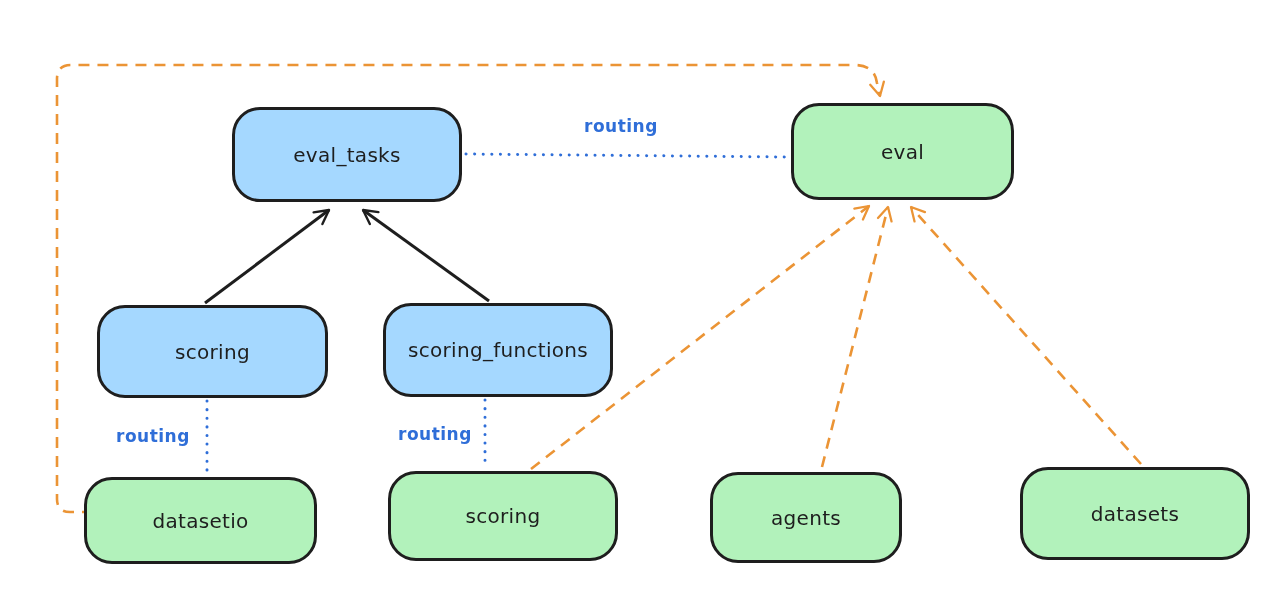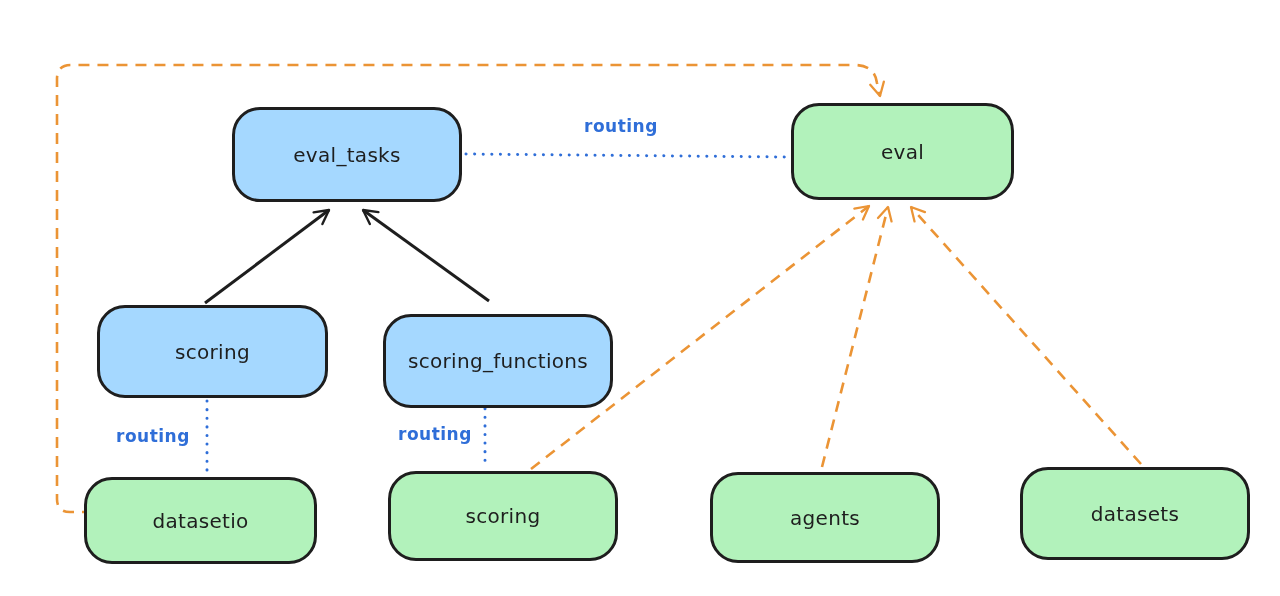--- a/index.html
+++ b/index.html
@@ -72,33 +72,33 @@
   </div>
 
   <div class="node node-green" style="left:791px; top:103px; width:223px; height:97px;text-align:right;">
     <span>eval</span>
   </div>
 
   <div class="node node-blue" style="left:97px; top:305px; width:231px; height:93px;">
     <span>scoring</span>
   </div>
 
-  <div class="node node-blue" style="left:383px; top:314px; width:230px; height:94px;">
+  <div class="node node-blue" style="left:383px; top:303px; width:230px; height:94px;">
     <span>scoring_functions</span>
   </div>
 
   <div class="node node-green" style="left:84px; top:477px; width:233px; height:87px;">
     <span>datasetio</span>
   </div>
 
   <div class="node node-green" style="left:388px; top:471px; width:230px; height:90px;">
     <span>scoring</span>
   </div>
 
-  <div class="node node-green" style="left:710px; top:472px; width:230px; height:91px;">
+  <div class="node node-green" style="left:710px; top:472px; width:192px; height:91px;">
     <span>agents</span>
   </div>
 
   <div class="node node-green" style="left:1020px; top:467px; width:230px; height:93px;">
     <span>datasets</span>
   </div>
 
   <div class="edge-label" style="left:584px; top:116px; width:90px;">routing</div>
 
   <div class="edge-label" style="left:116px; top:426px; width:80px;">routing</div>

